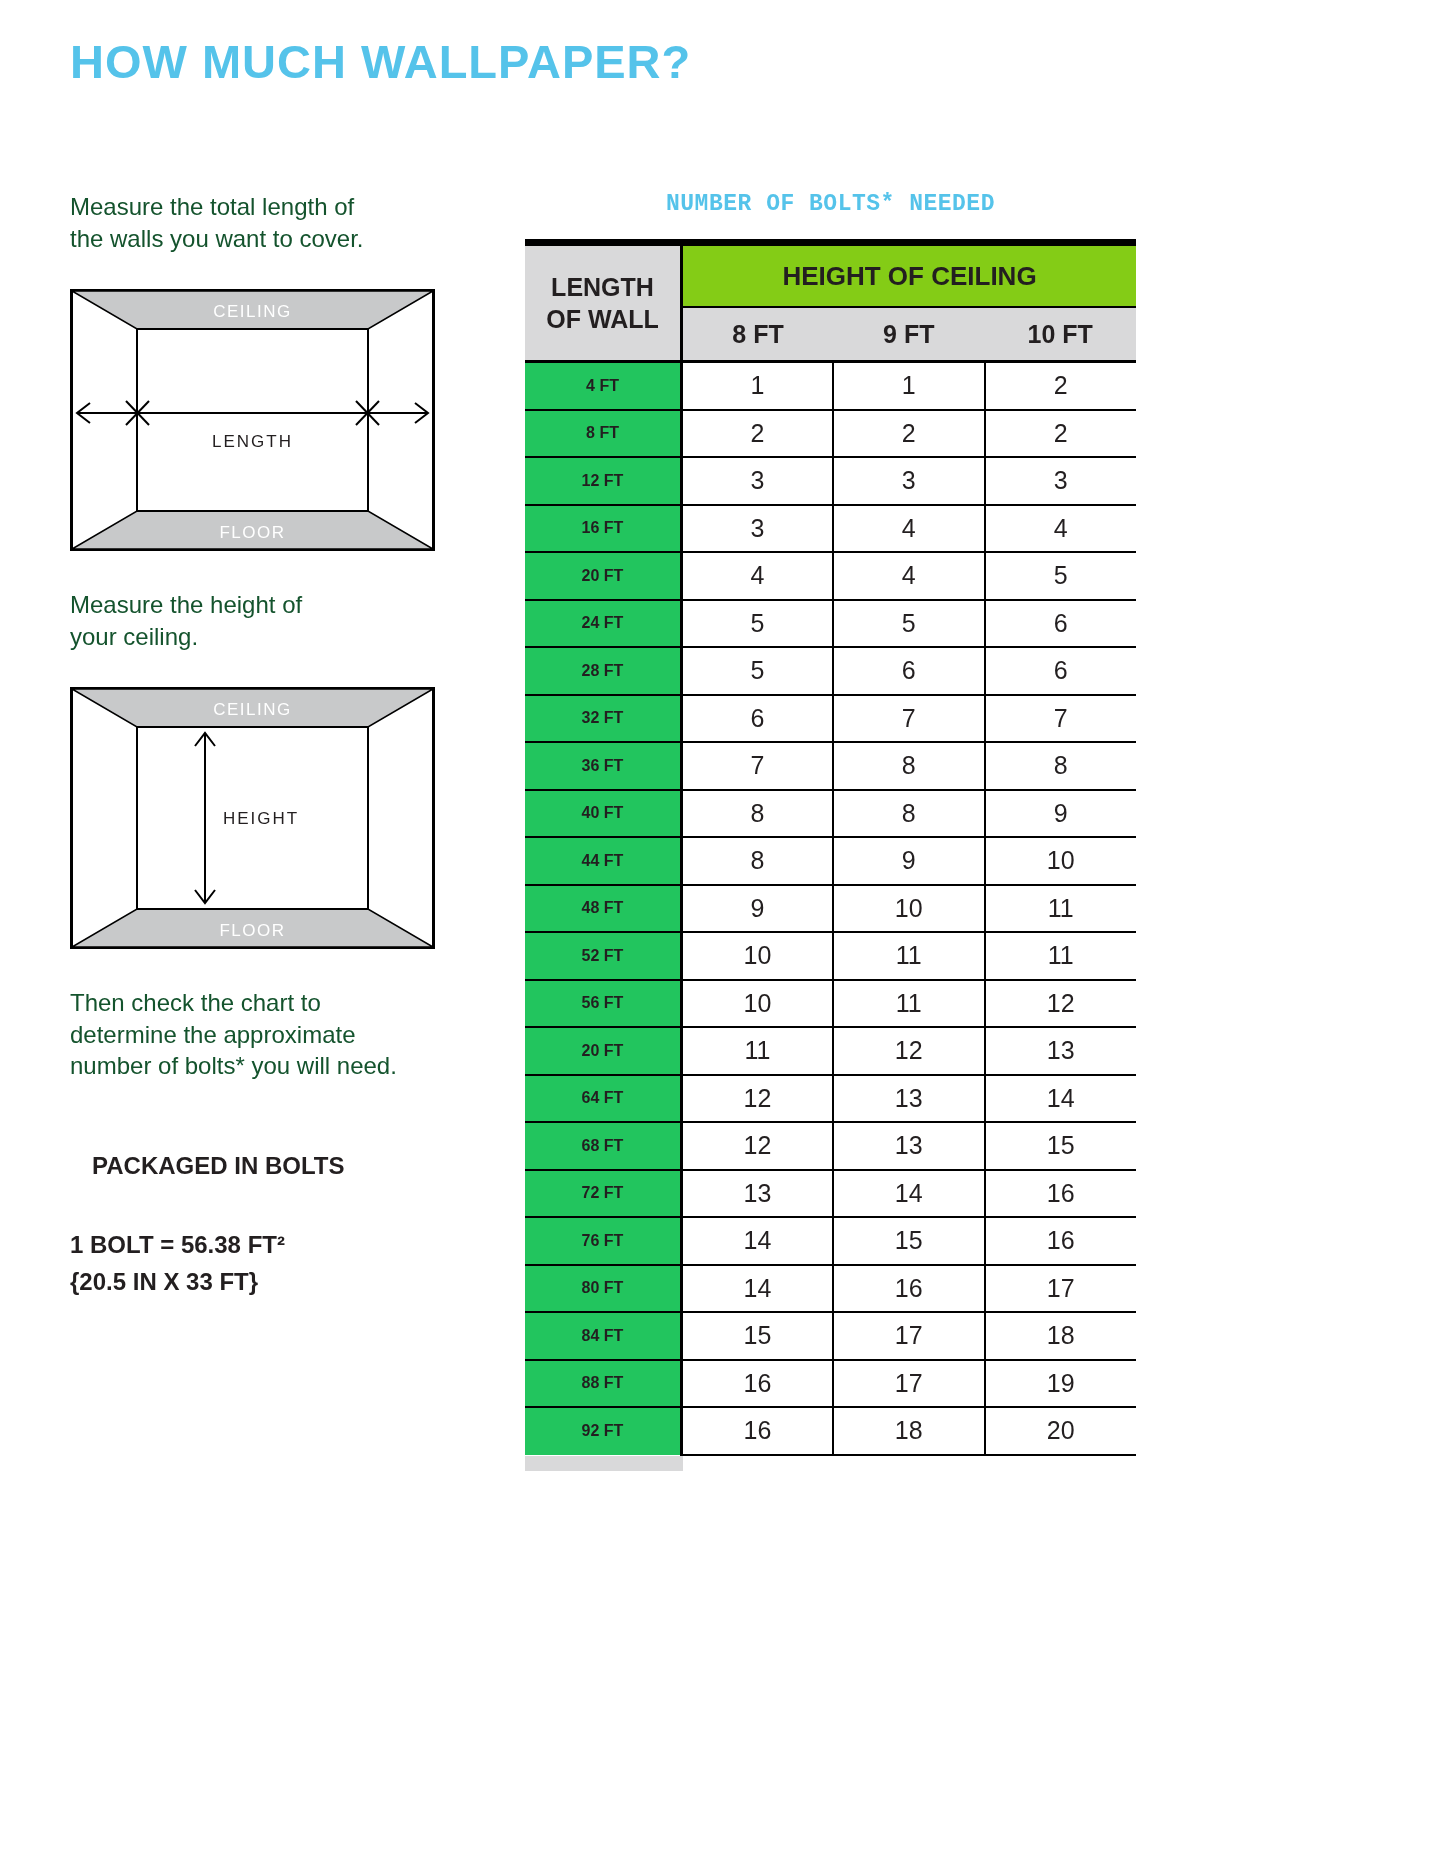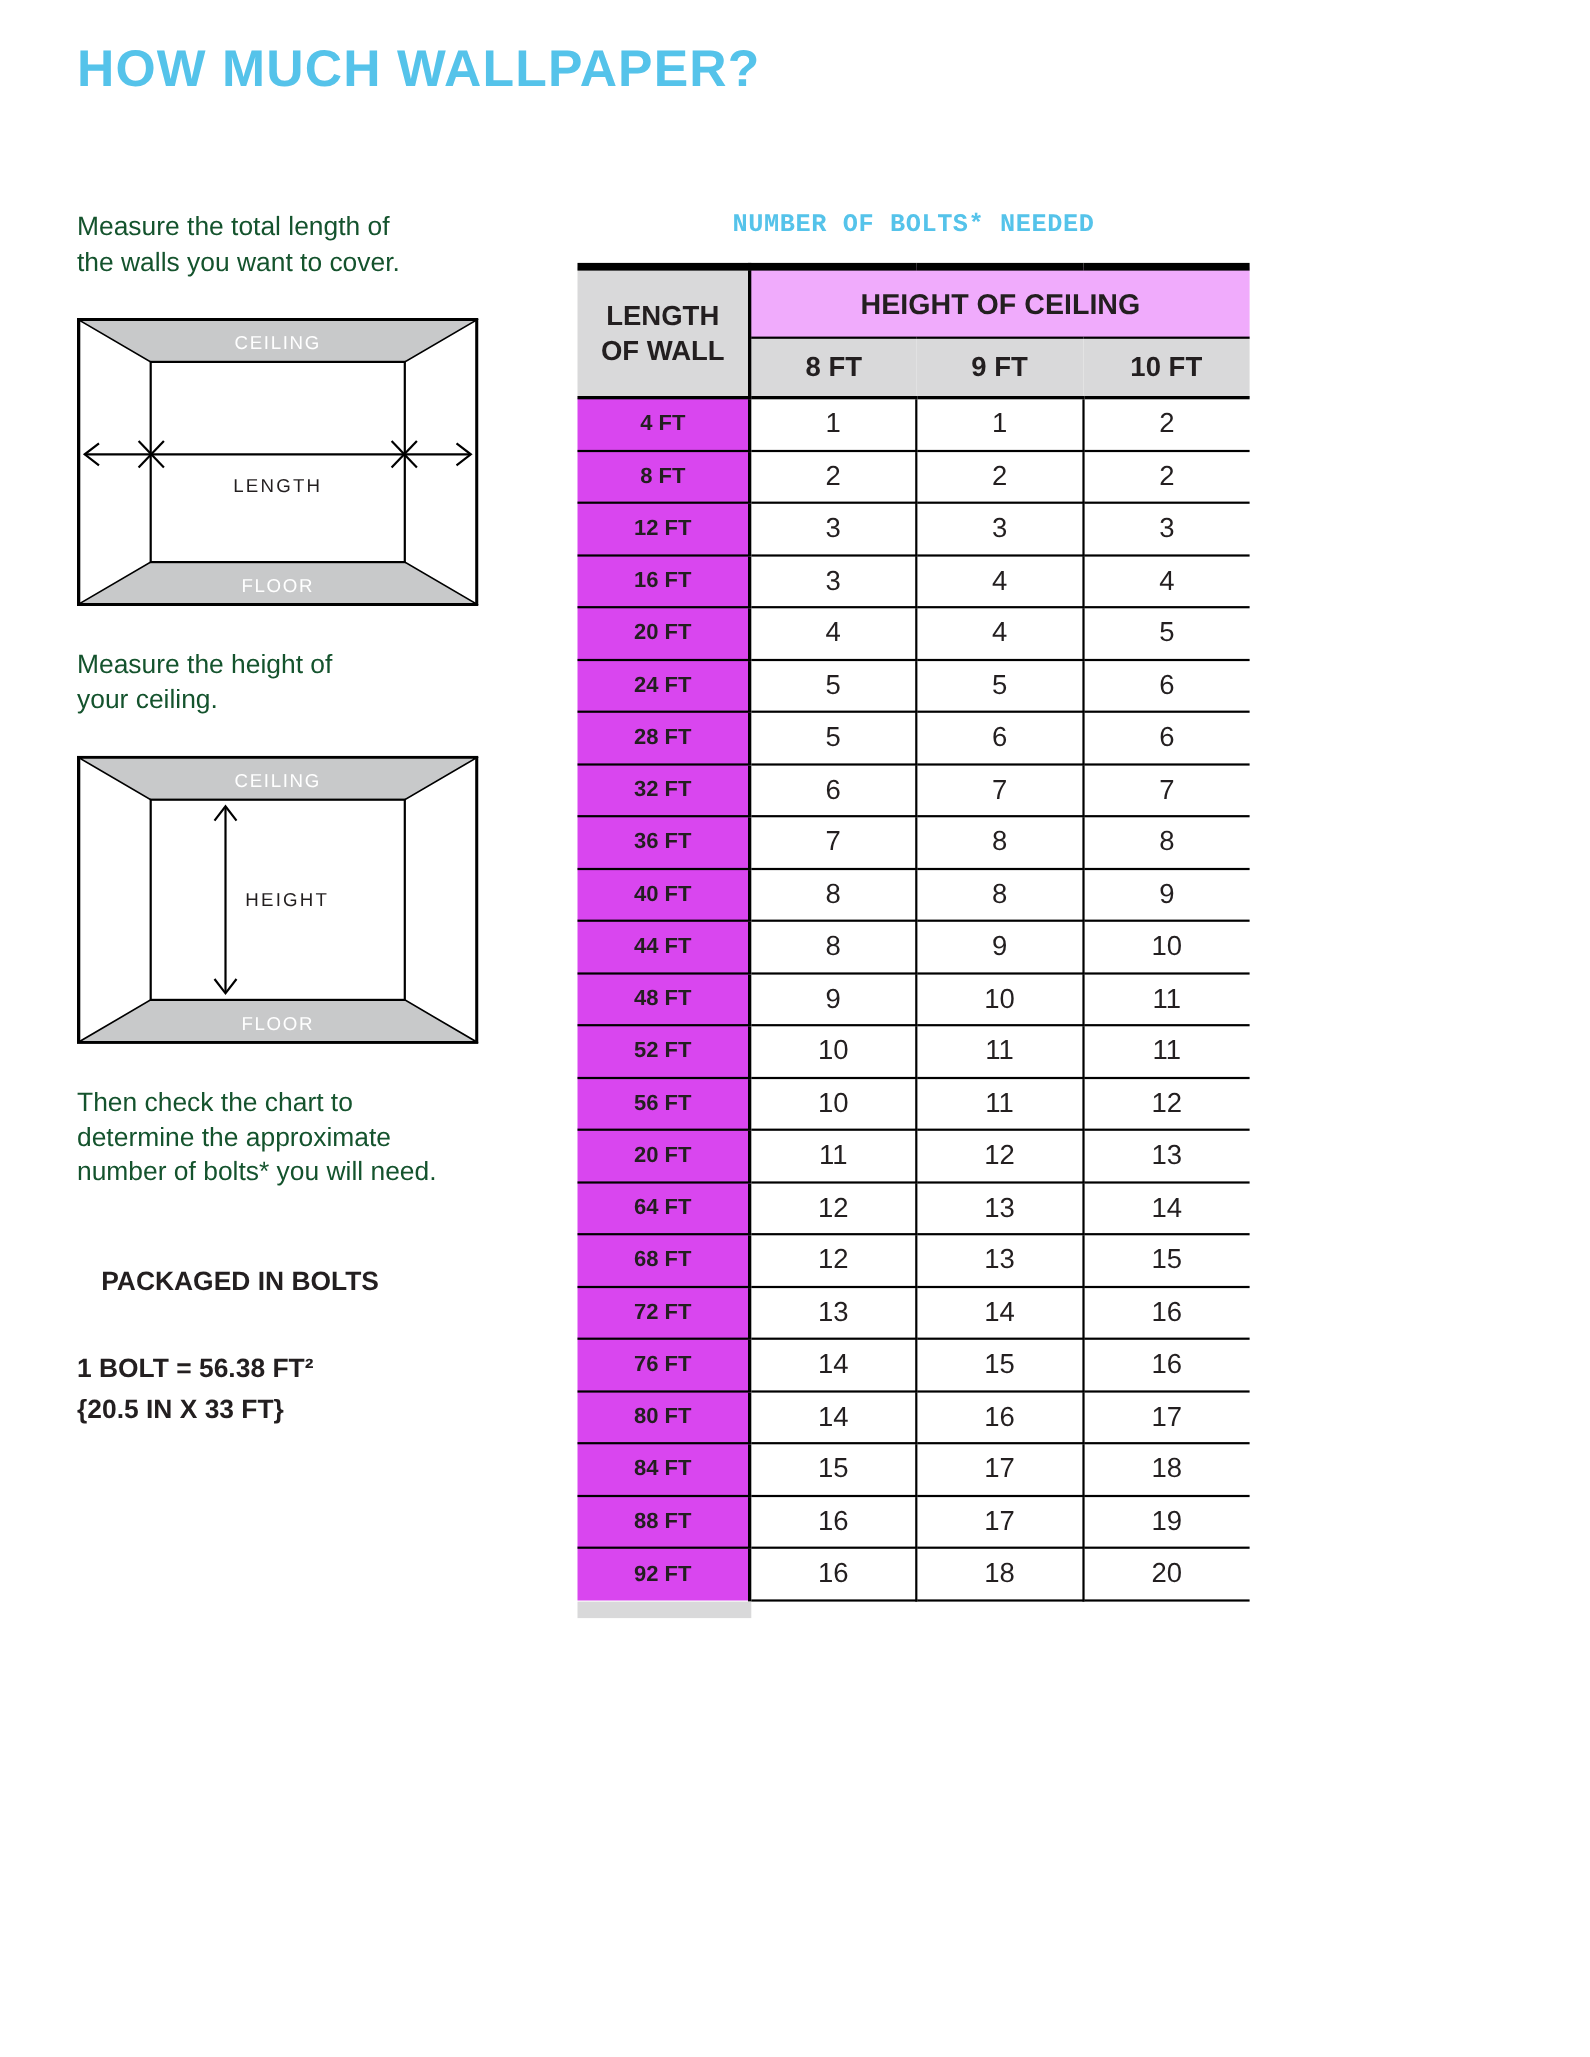--- a/index.html
+++ b/index.html
@@ -44,29 +44,29 @@
     border-top: 7px solid #000; table-layout: fixed;
   }
   table.bolts th, table.bolts td { padding: 0; text-align: center; }
   .len-h {
     width: 155px; background: #d9d9da;
     font-size: 25px; font-weight: bold; line-height: 1.3;
     border-right: 3px solid #000; border-bottom: 3px solid #000;
     white-space: pre-line; vertical-align: middle;
   }
   .group-h {
-    background: #f0abfc; font-size: 26px; font-weight: bold;
+    background: #84cc16; font-size: 26px; font-weight: bold;
     border-bottom: 2px solid #000; height: 60px; vertical-align: middle;
   }
   .sub-row th {
     background: #d9d9da; font-size: 25px; font-weight: bold;
     height: 52px; border-bottom: 3px solid #000; vertical-align: middle;
   }
   .len-cell {
-    background: #d946ef; font-size: 20px; font-weight: bold;
+    background: #22c55e; font-size: 16px; font-weight: bold;
     border-right: 3px solid #000; border-bottom: 2px solid #000; height: 45.5px;
   }
   .num-cell {
     font-size: 25px; border-right: 2px solid #000;
     border-bottom: 2px solid #000; height: 45.5px;
   }
   .num-cell:last-child { border-right: none; }
   tbody tr:last-child .len-cell { border-bottom: none; }
   .gray-tail { width: 158px; height: 15px; background: #d9d9da; }
 </style>

